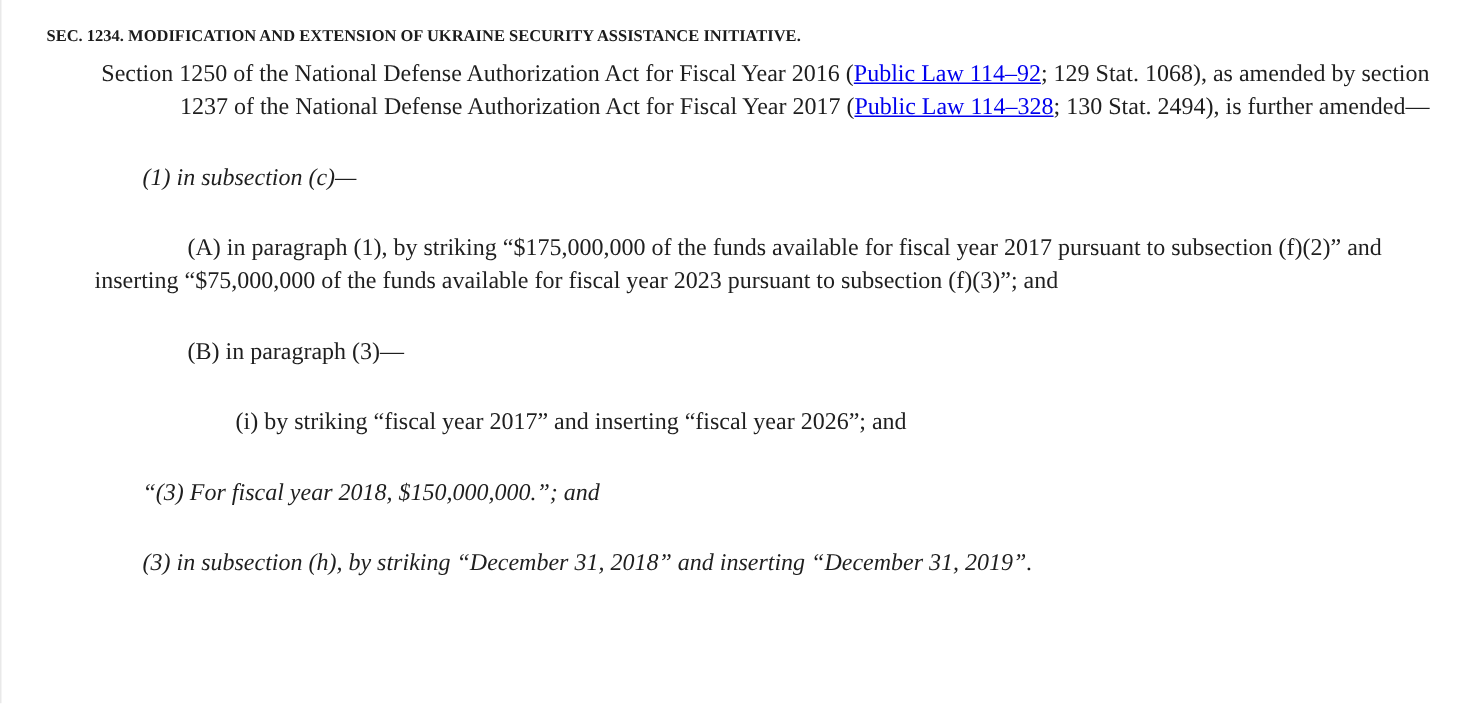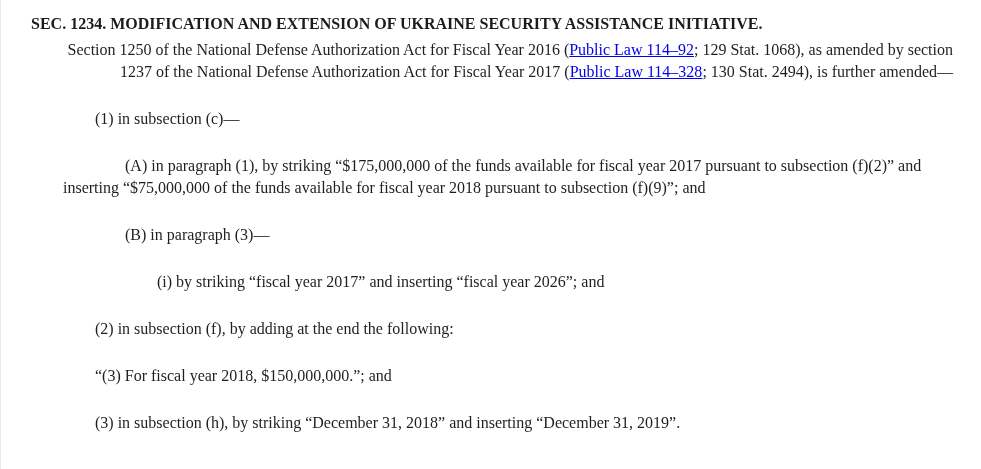--- a/index.html
+++ b/index.html
@@ -13,37 +13,38 @@
     box-sizing: border-box;
     border-left: 1px solid #e9e9e9;
     padding: 13px 28px 30px 30px;
     font-family: "Liberation Serif", "DejaVu Serif", serif;
     font-size: 16px;
     line-height: 22px;
     color: #1f1f1f;
     background: #ffffff;
   }
   h1.section-heading {
-    font-size: 16px;
+    font-size: 11px;
     line-height: 22px;
     font-weight: bold;
     margin: 0 0 4px 0;
     color: #1b1b1b;
   }
   p {
     margin: 0;
   }
   p.intro {
     margin: 0;
     text-indent: 30px;
     text-align: right;
   }
   p.lvl1 {
     margin: 25px 0 0 32px;
     text-indent: 32px;
+    font-style: italic;
   }
   p.lvl2 {
     margin: 25px 0 0 32px;
     text-indent: 62px;
   }
   p.lvl3 {
     margin: 25px 0 0 32px;
     text-indent: 94px;
   }
   a.law-link {
@@ -55,20 +56,19 @@
 </head>
 <body>
 
 <div class="page">
 
   <h1 class="section-heading">SEC. 1234. MODIFICATION AND EXTENSION OF UKRAINE SECURITY ASSISTANCE INITIATIVE.</h1>
 
   <p class="intro"><span>Section 1250 of the National Defense Authorization Act for Fiscal Year 2016 (</span><a class="law-link">Public Law 114–92</a><span>; 129 Stat. 1068), as amended by section 1237 of the National Defense Authorization Act for Fiscal Year 2017 (</span><a class="law-link">Public Law 114–328</a><span>; 130 Stat. 2494), is further amended—</span></p>
 
   <p class="lvl1">(1) in subsection (c)—</p>
-  <p class="lvl2">(A) in paragraph (1), by striking “$175,000,000 of the funds available for fiscal year 2017 pursuant to subsection (f)(2)” and inserting “$75,000,000 of the funds available for fiscal year 2018 pursuant to subsection (f)(9)”; and</p>
+  <p class="lvl2">(A) in paragraph (1), by striking “$175,000,000 of the funds available for fiscal year 2017 pursuant to subsection (f)(2)” and inserting “$75,000,000 of the funds available for fiscal year 2023 pursuant to subsection (f)(3)”; and</p>
   <p class="lvl2">(B) in paragraph (3)—</p>
   <p class="lvl3">(i) by striking “fiscal year 2017” and inserting “fiscal year 2026”; and</p>
-  <p class="lvl1">(2) in subsection (f), by adding at the end the following:</p>
   <p class="lvl1">“(3) For fiscal year 2018, $150,000,000.”; and</p>
   <p class="lvl1">(3) in subsection (h), by striking “December 31, 2018” and inserting “December 31, 2019”.</p>
 
 </div>
 
 </body></html>

